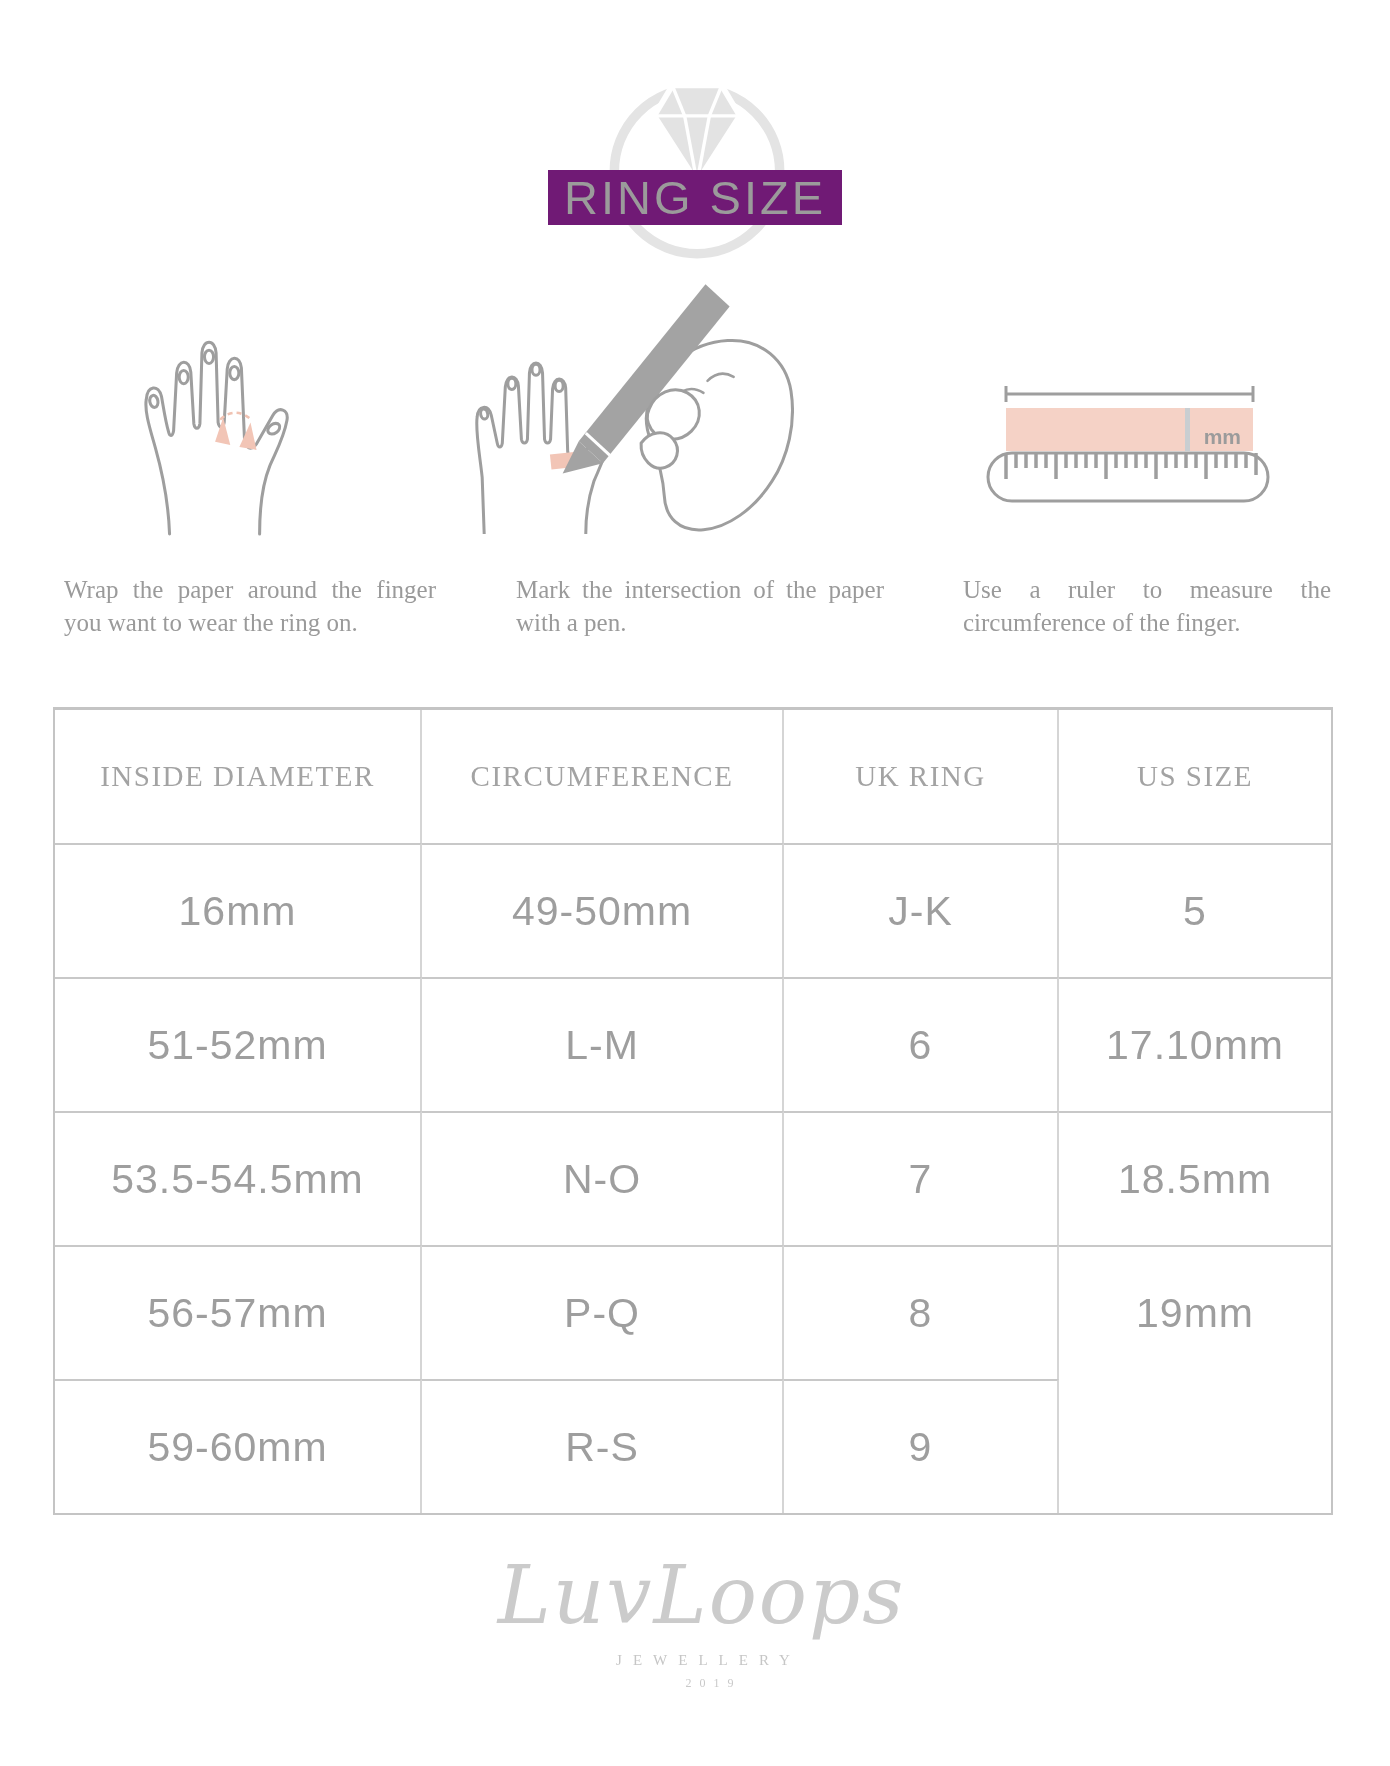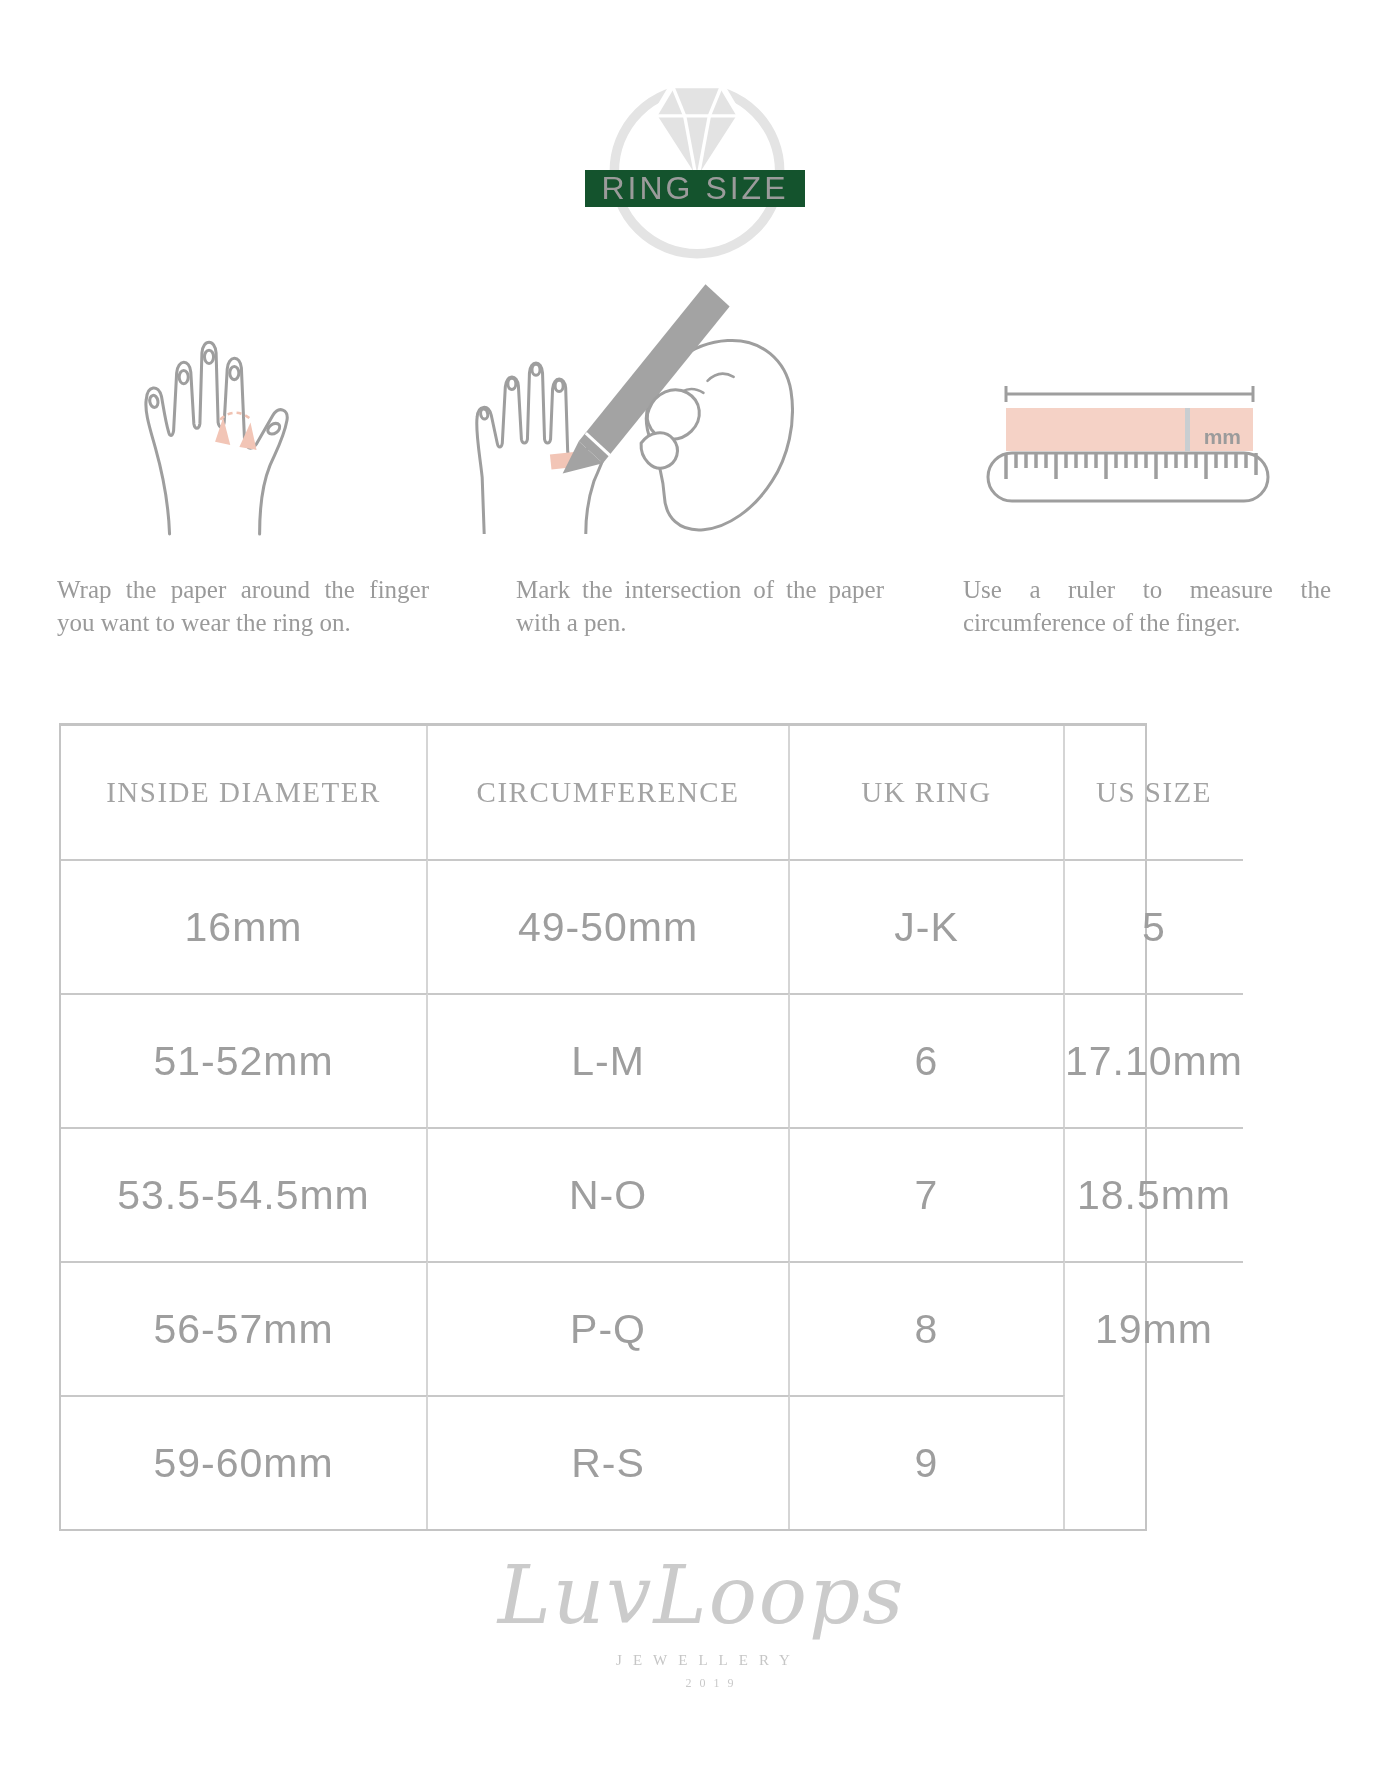--- a/index.html
+++ b/index.html
@@ -5,48 +5,47 @@
   html,body{margin:0;padding:0;background:#fff;}
   body{
     width:1390px;height:1766px;position:relative;overflow:hidden;
     font-family:"Liberation Sans",sans-serif;
   }
 
   
   .ring-icon{position:absolute;top:76px;left:602px;width:190px;height:190px;}
   .title-wrap{position:absolute;top:170px;left:0;right:0;text-align:center;}
   .page-title{
-    display:inline-block;background:#14532d;padding:0 16px;
-    font-size:32px;font-weight:400;letter-spacing:3px;color:#9b9b9b;
+    display:inline-block;background:#701a75;padding:0 16px;
+    font-size:47px;font-weight:400;letter-spacing:3px;color:#9b9b9b;
   }
 
   
   .illus{position:absolute;}
   .illus-hand1{top:288px;left:122px;width:172px;height:248px;}
   .illus-hand2{top:280px;left:452px;width:342px;height:254px;}
   .illus-ruler{top:386px;left:983px;width:292px;height:122px;}
   .caption{
     position:absolute;top:548px;
     font-family:"Liberation Serif","DejaVu Serif",serif;
     font-size:25px;line-height:1.32;color:#9a9a9a;
     text-align:justify;
   }
-  .caption-1{left:57px;width:372px;}
+  .caption-1{left:64px;width:372px;}
   .caption-2{left:516px;width:368px;}
   .caption-3{left:963px;width:368px;}
 
   
   .size-table{
-    position:absolute;left:59px;top:707px;width:1088px;height:808px;
+    position:absolute;left:53px;top:707px;width:1280px;height:808px;
     box-sizing:border-box;
     border:2px solid #c4c4c4;border-top-width:3px;
     display:grid;
     grid-template-columns:367px 362px 275px 1fr;
     grid-template-rows:133px repeat(5,1fr);
-    margin-top:16px;
   }
   .cell{
     display:flex;align-items:center;justify-content:center;
     box-sizing:border-box;
   }
   .cell:not(:nth-child(4n)){border-right:2px solid #d5d5d5;}
   .cell:nth-child(n+5){border-top:2px solid #c8c8c8;}
   .cell.head{
     font-family:"Liberation Serif","DejaVu Serif",serif;
     font-size:29px;letter-spacing:1.5px;color:#a3a3a3;

